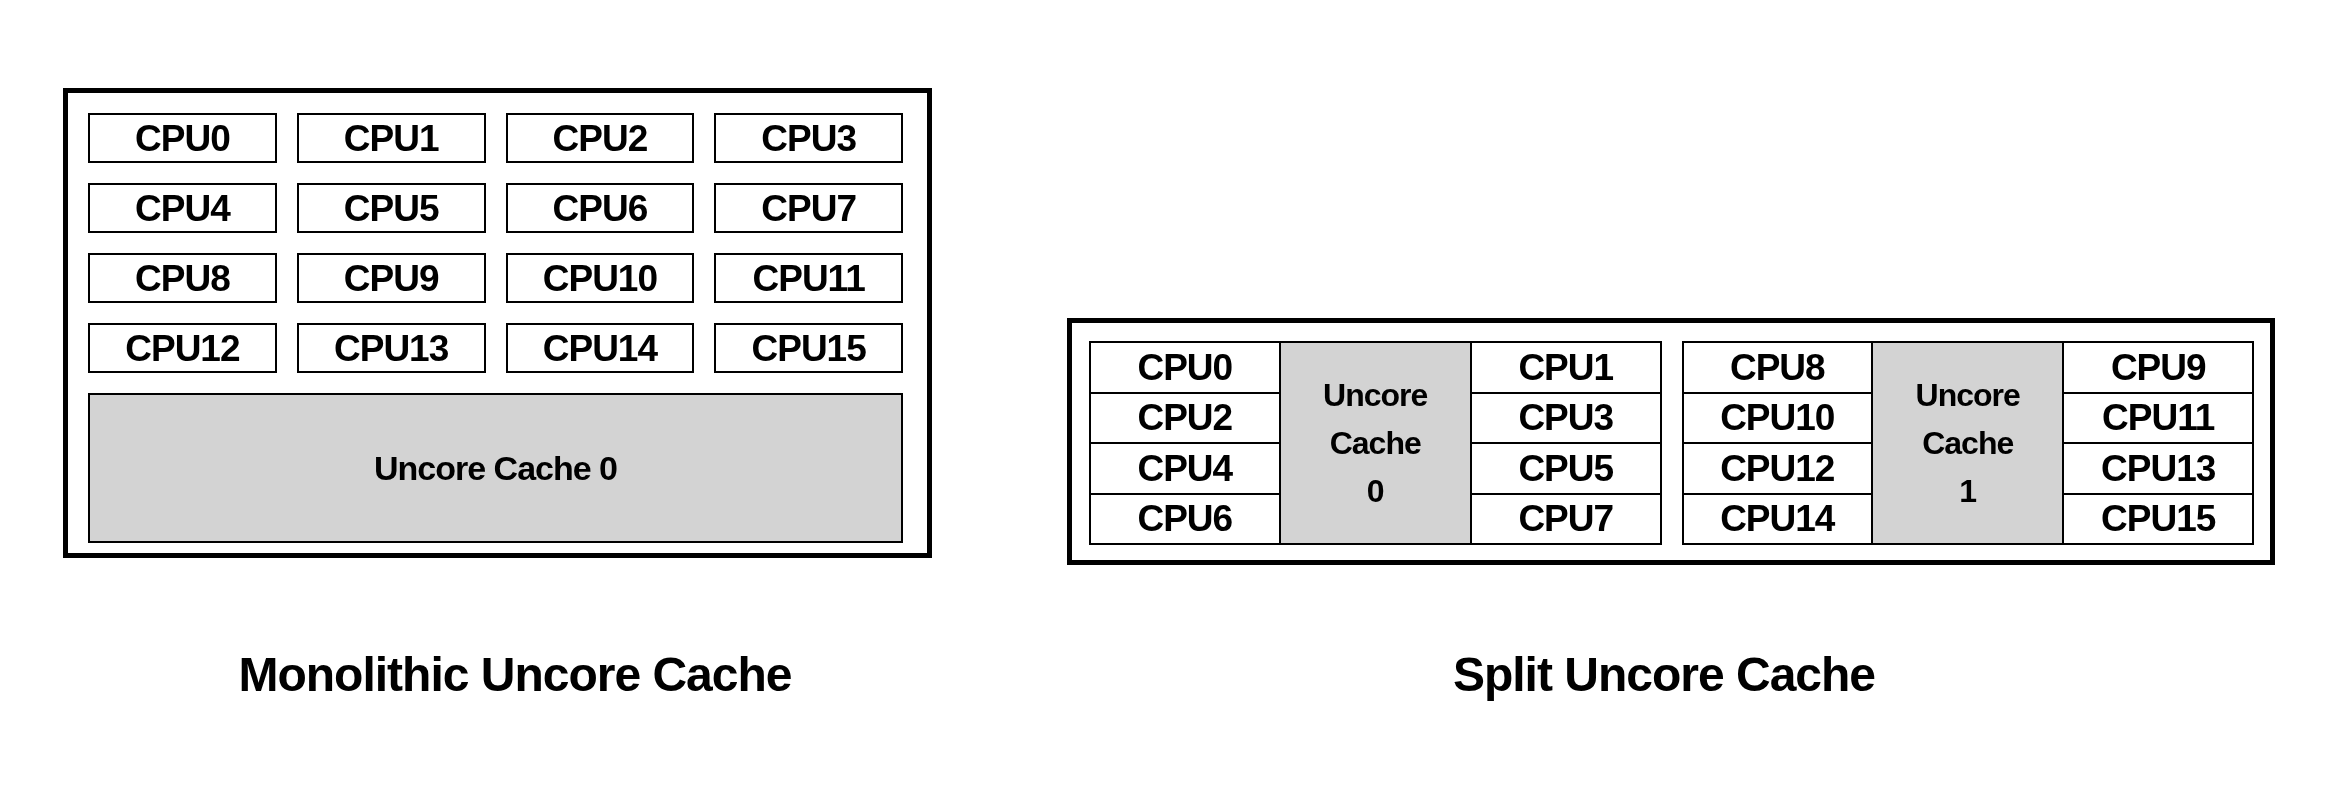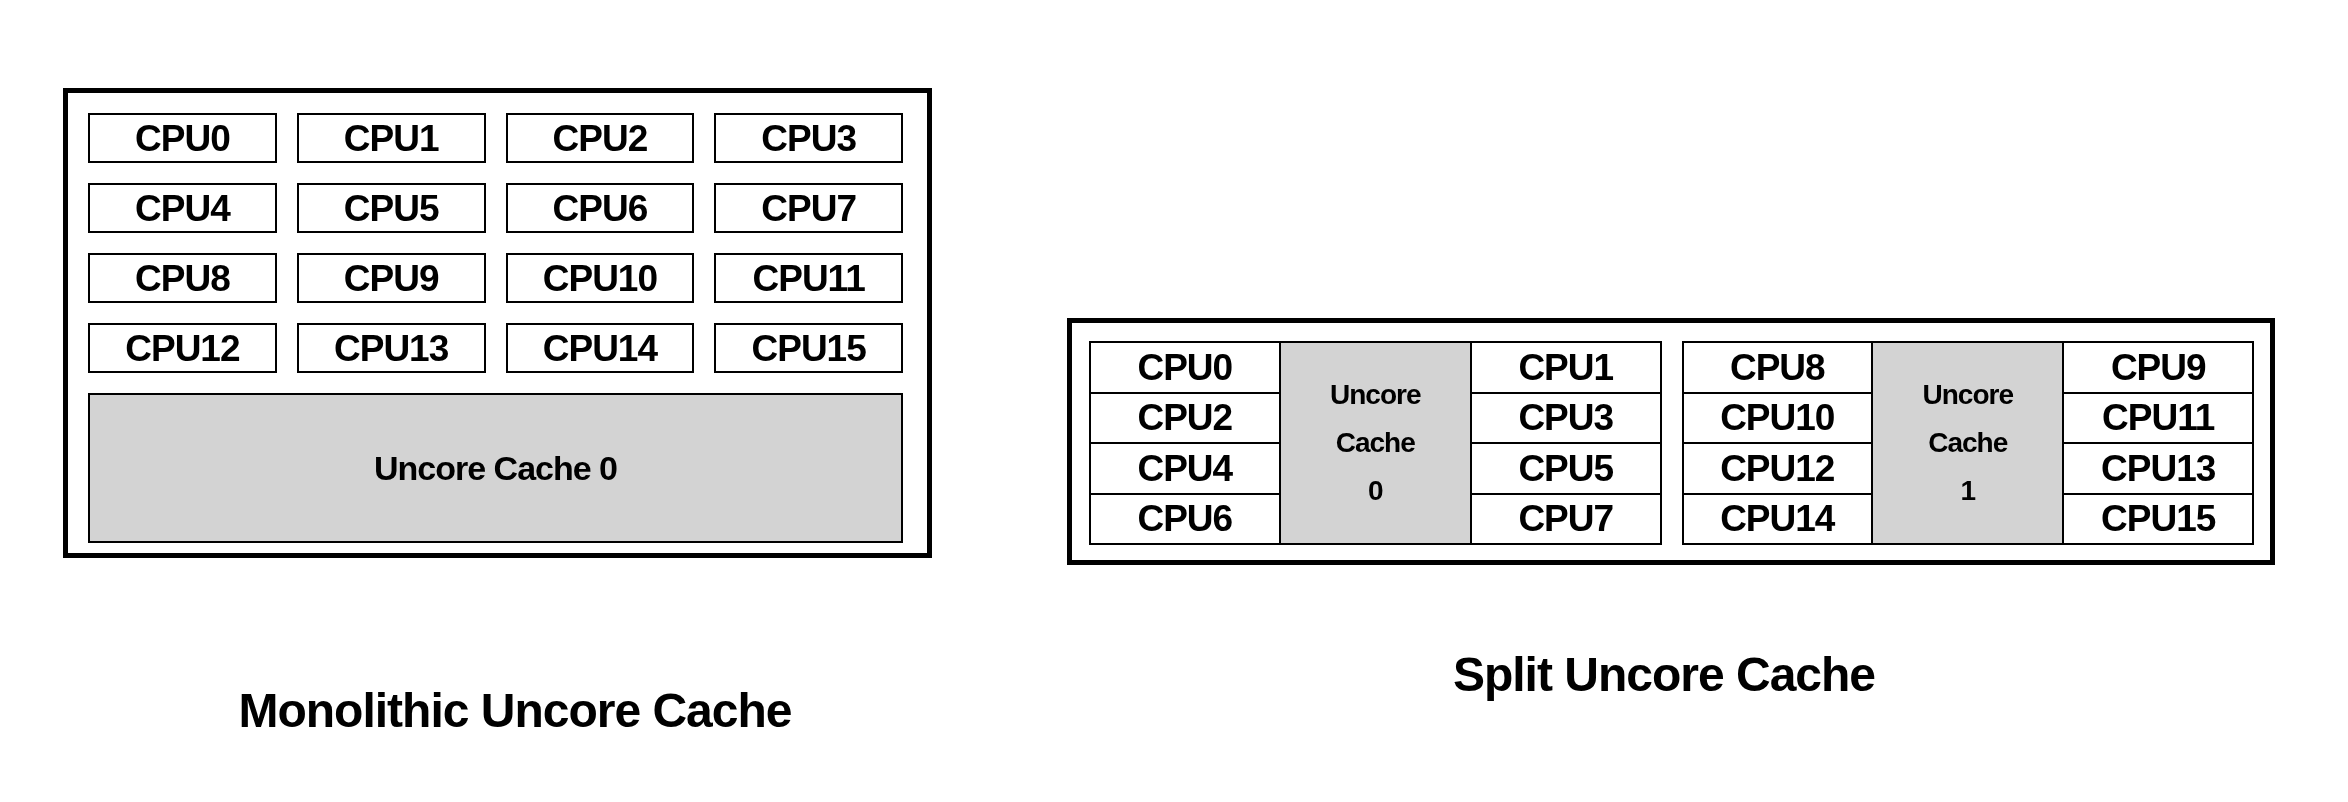--- a/index.html
+++ b/index.html
@@ -89,39 +89,39 @@
   }
   .cache-cell {
     grid-column: 2;
     grid-row: 1 / span 4;
     background: var(--cache-fill);
     display: flex;
     align-items: center;
     justify-content: center;
     text-align: center;
     font-weight: bold;
-    font-size: 28px;
+    font-size: 32px;
     line-height: 48px;
     letter-spacing: -1px;
     white-space: pre-line;
   }
 
   
   .caption {
     position: absolute;
     top: 645px;
     height: 60px;
     line-height: 60px;
     text-align: center;
     font-weight: bold;
     font-size: 48px;
     letter-spacing: -1px;
     color: #000;
   }
-  .caption-left  { left: 65px;  width: 900px; margin-top: 36px; }
+  .caption-left  { left: 65px;  width: 900px; }
   .caption-right { left: 1314px; width: 700px; }
 </style>
 </head>
 <body>
 
 <div class="canvas">
 
   <section>
     <div class="mono-box">
       <div class="cpu-grid">

